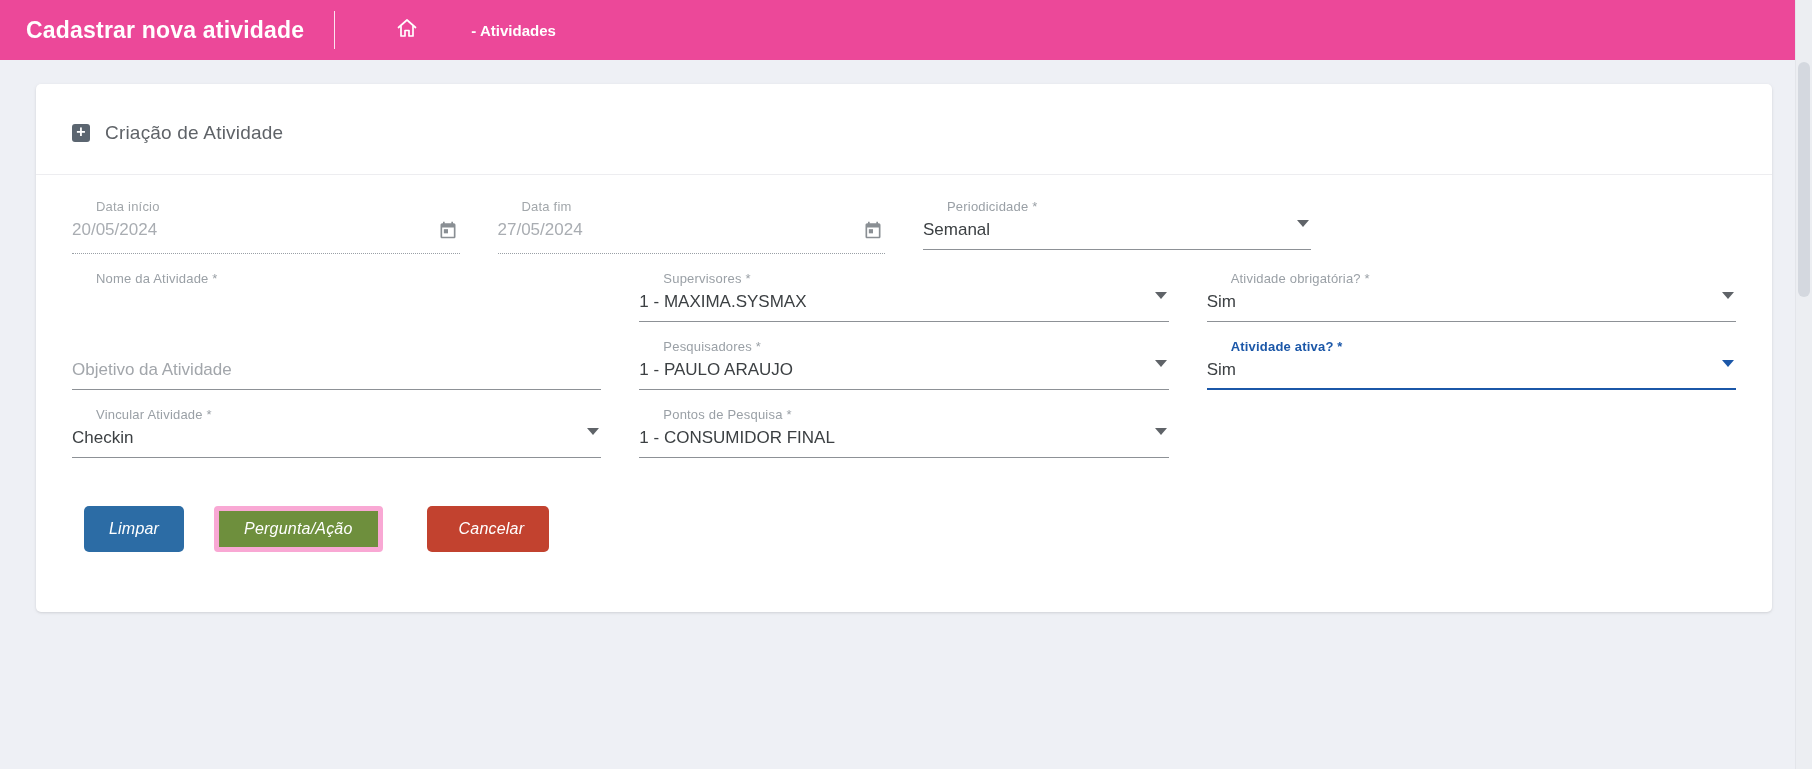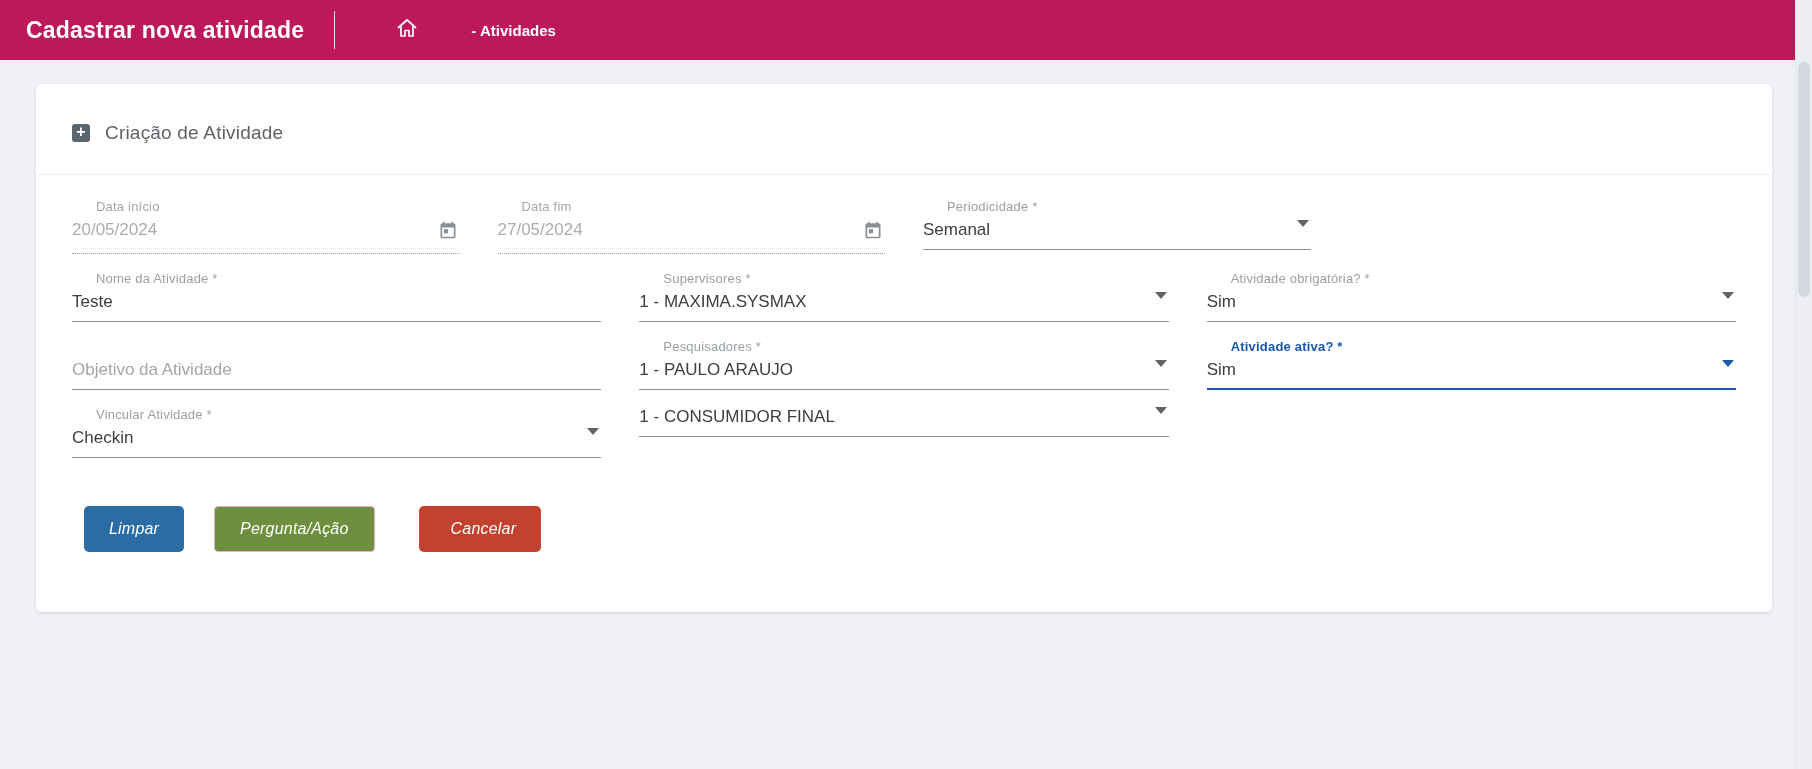--- a/index.html
+++ b/index.html
@@ -7,21 +7,21 @@
   body {
     background: #eef0f5;
     font-family: "Liberation Sans", sans-serif;
     overflow: hidden;
     position: relative;
   }
 
   
   .topbar {
     height: 60px;
-    background: #be185d;
+    background: #ec4899;
     display: flex;
     align-items: center;
     color: #fff;
   }
   .topbar-title {
     font-size: 23px;
     font-weight: bold;
     letter-spacing: .2px;
     padding-left: 26px;
   }
@@ -145,21 +145,21 @@
     border: none;
     border-radius: 5px;
     color: #fff;
     font-family: "Liberation Sans", sans-serif;
     font-size: 16px;
     cursor: pointer;
     letter-spacing: .2px;
     font-style: italic;
   }
   .btn-limpar   { background: #2c6ca5; }
-  .btn-pergunta { background: #6e8f3d; border: 1px solid #f9a8d4; border-radius: 4px; }
+  .btn-pergunta { background: #6e8f3d; border: 5px solid #f9a8d4; border-radius: 4px; }
   .btn-cancelar { background: #c2422f; margin-left: 14px; padding-left: 32px; }
 
   
   .scrollbar {
     position: absolute;
     top: 0; right: 0; bottom: 0;
     width: 17px;
     background: #eceef2;
     border-left: 1px solid #e3e5ea;
   }
@@ -228,23 +228,20 @@
         <div class="f-label">Periodicidade *</div>
         <div class="f-valrow">
           <span class="f-value">Semanal</span>
           <span class="dd-arrow"></span>
         </div>
       </div>
       <div style="grid-column: span 3;"></div>
 
       <div class="field">
         <div class="f-label">Nome da Atividade *</div>
-        <div class="f-valrow">
-          <span class="f-value">Teste</span>
-        </div>
       </div>
 
       <div class="field">
         <div class="f-label">Supervisores *</div>
         <div class="f-valrow">
           <span class="f-value">1 - MAXIMA.SYSMAX</span>
           <span class="dd-arrow"></span>
         </div>
       </div>
 
@@ -281,20 +278,21 @@
 
       <div class="field">
         <div class="f-label">Vincular Atividade *</div>
         <div class="f-valrow">
           <span class="f-value">Checkin</span>
           <span class="dd-arrow"></span>
         </div>
       </div>
 
       <div class="field">
+        <div class="f-label">Pontos de Pesquisa *</div>
         <div class="f-valrow">
           <span class="f-value">1 - CONSUMIDOR FINAL</span>
           <span class="dd-arrow"></span>
         </div>
       </div>
       <div style="grid-column: span 4;"></div>
 
     </div>
   </div>
 

